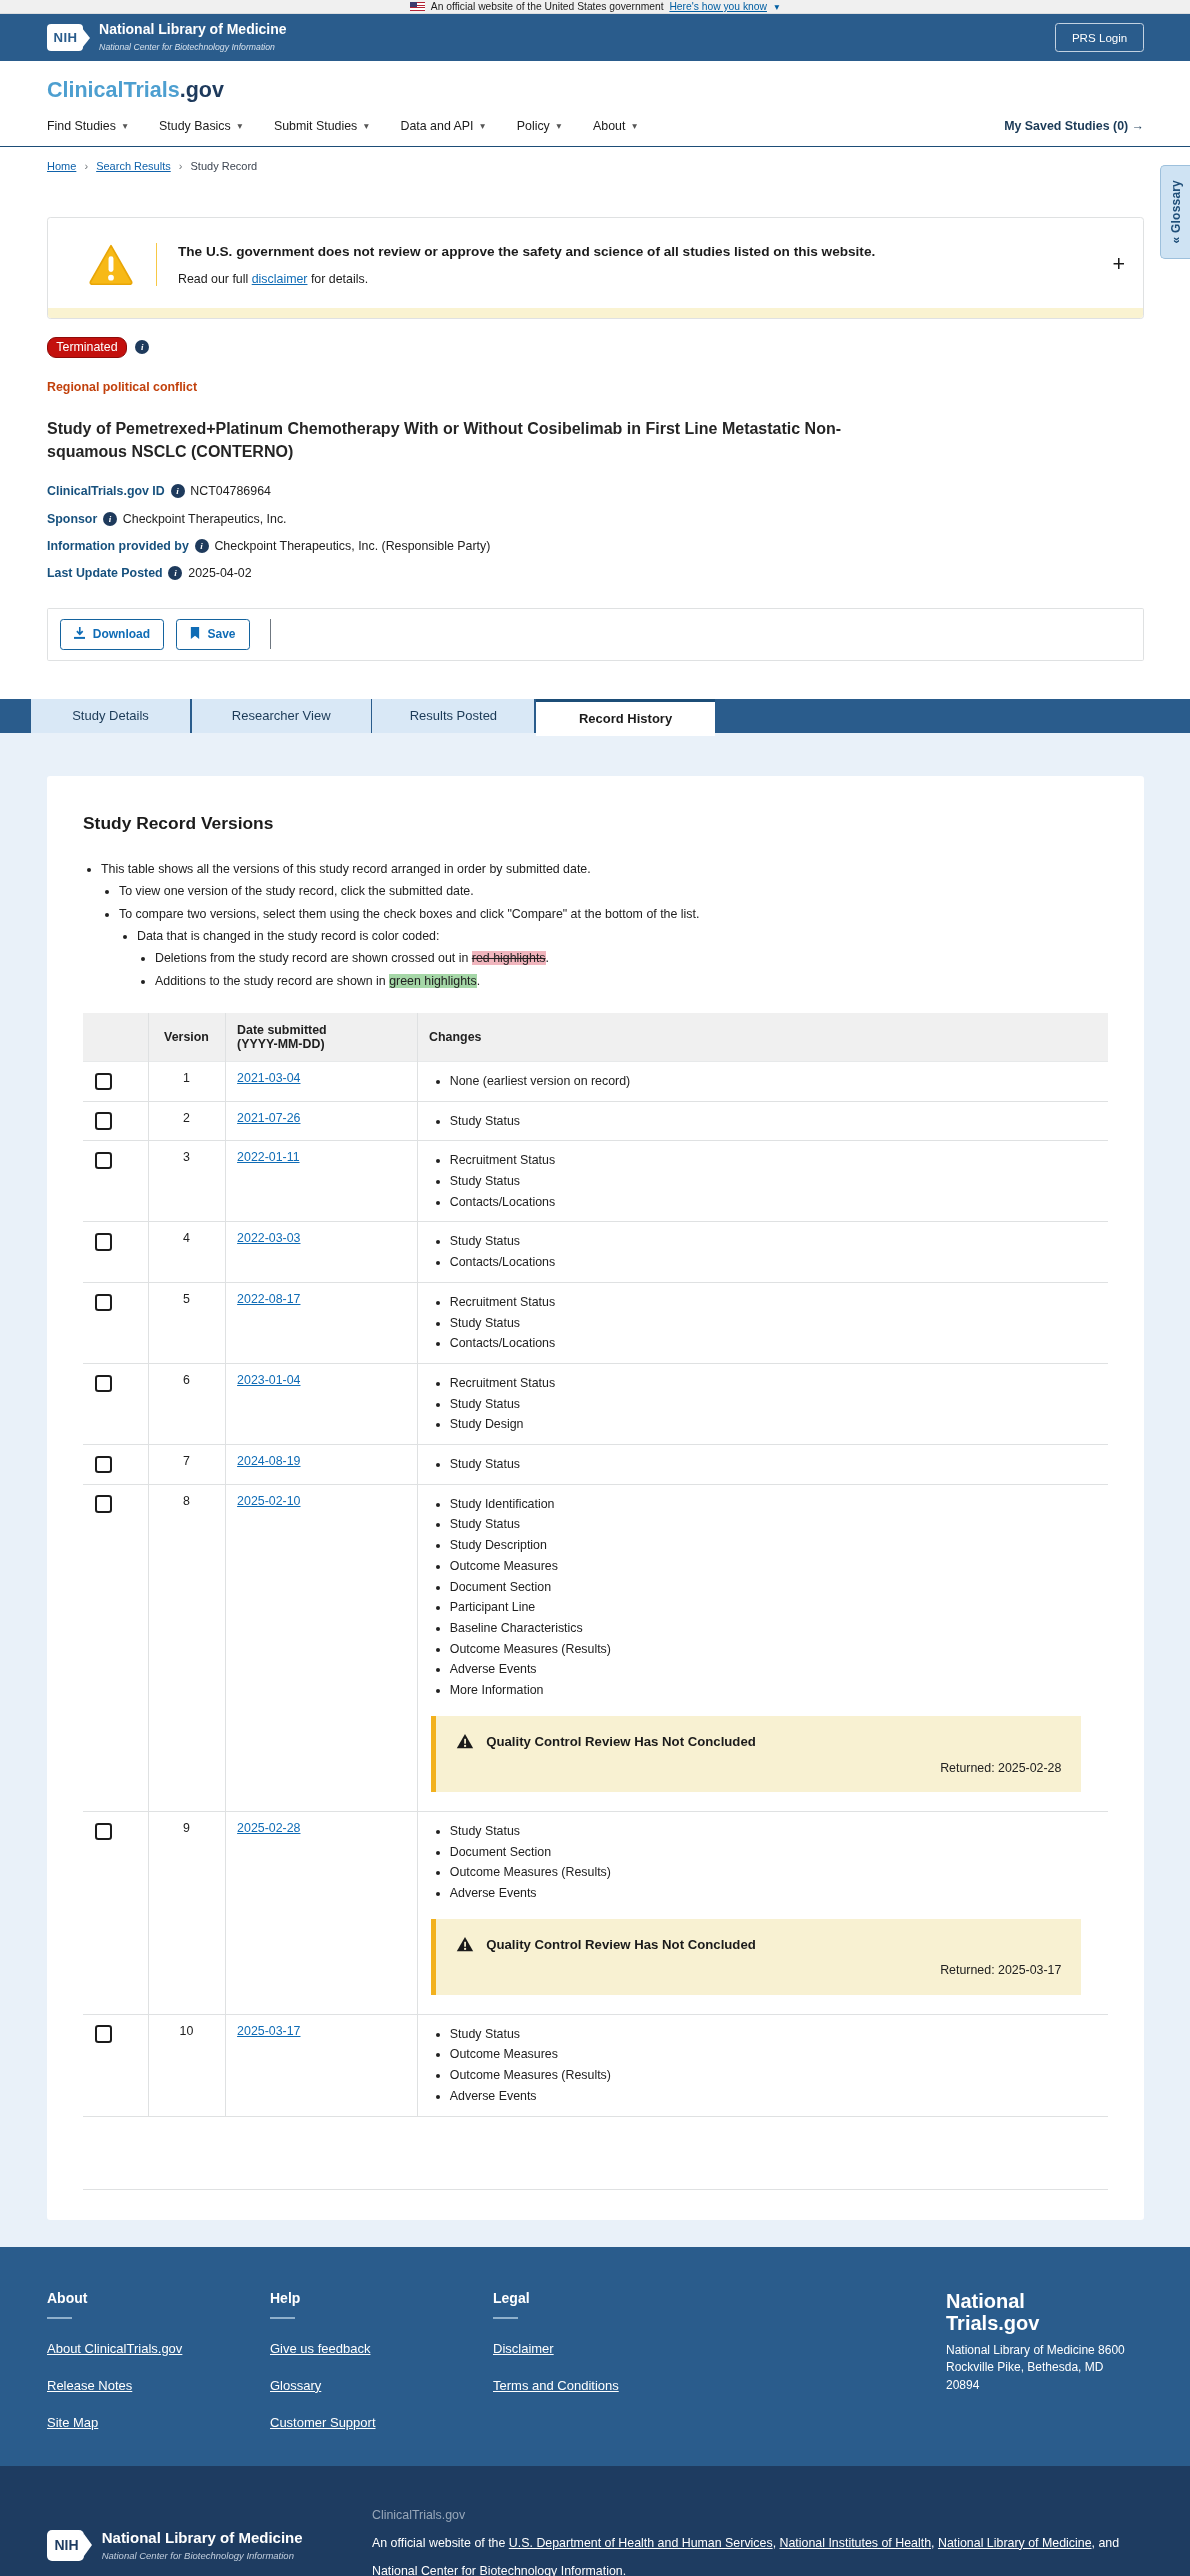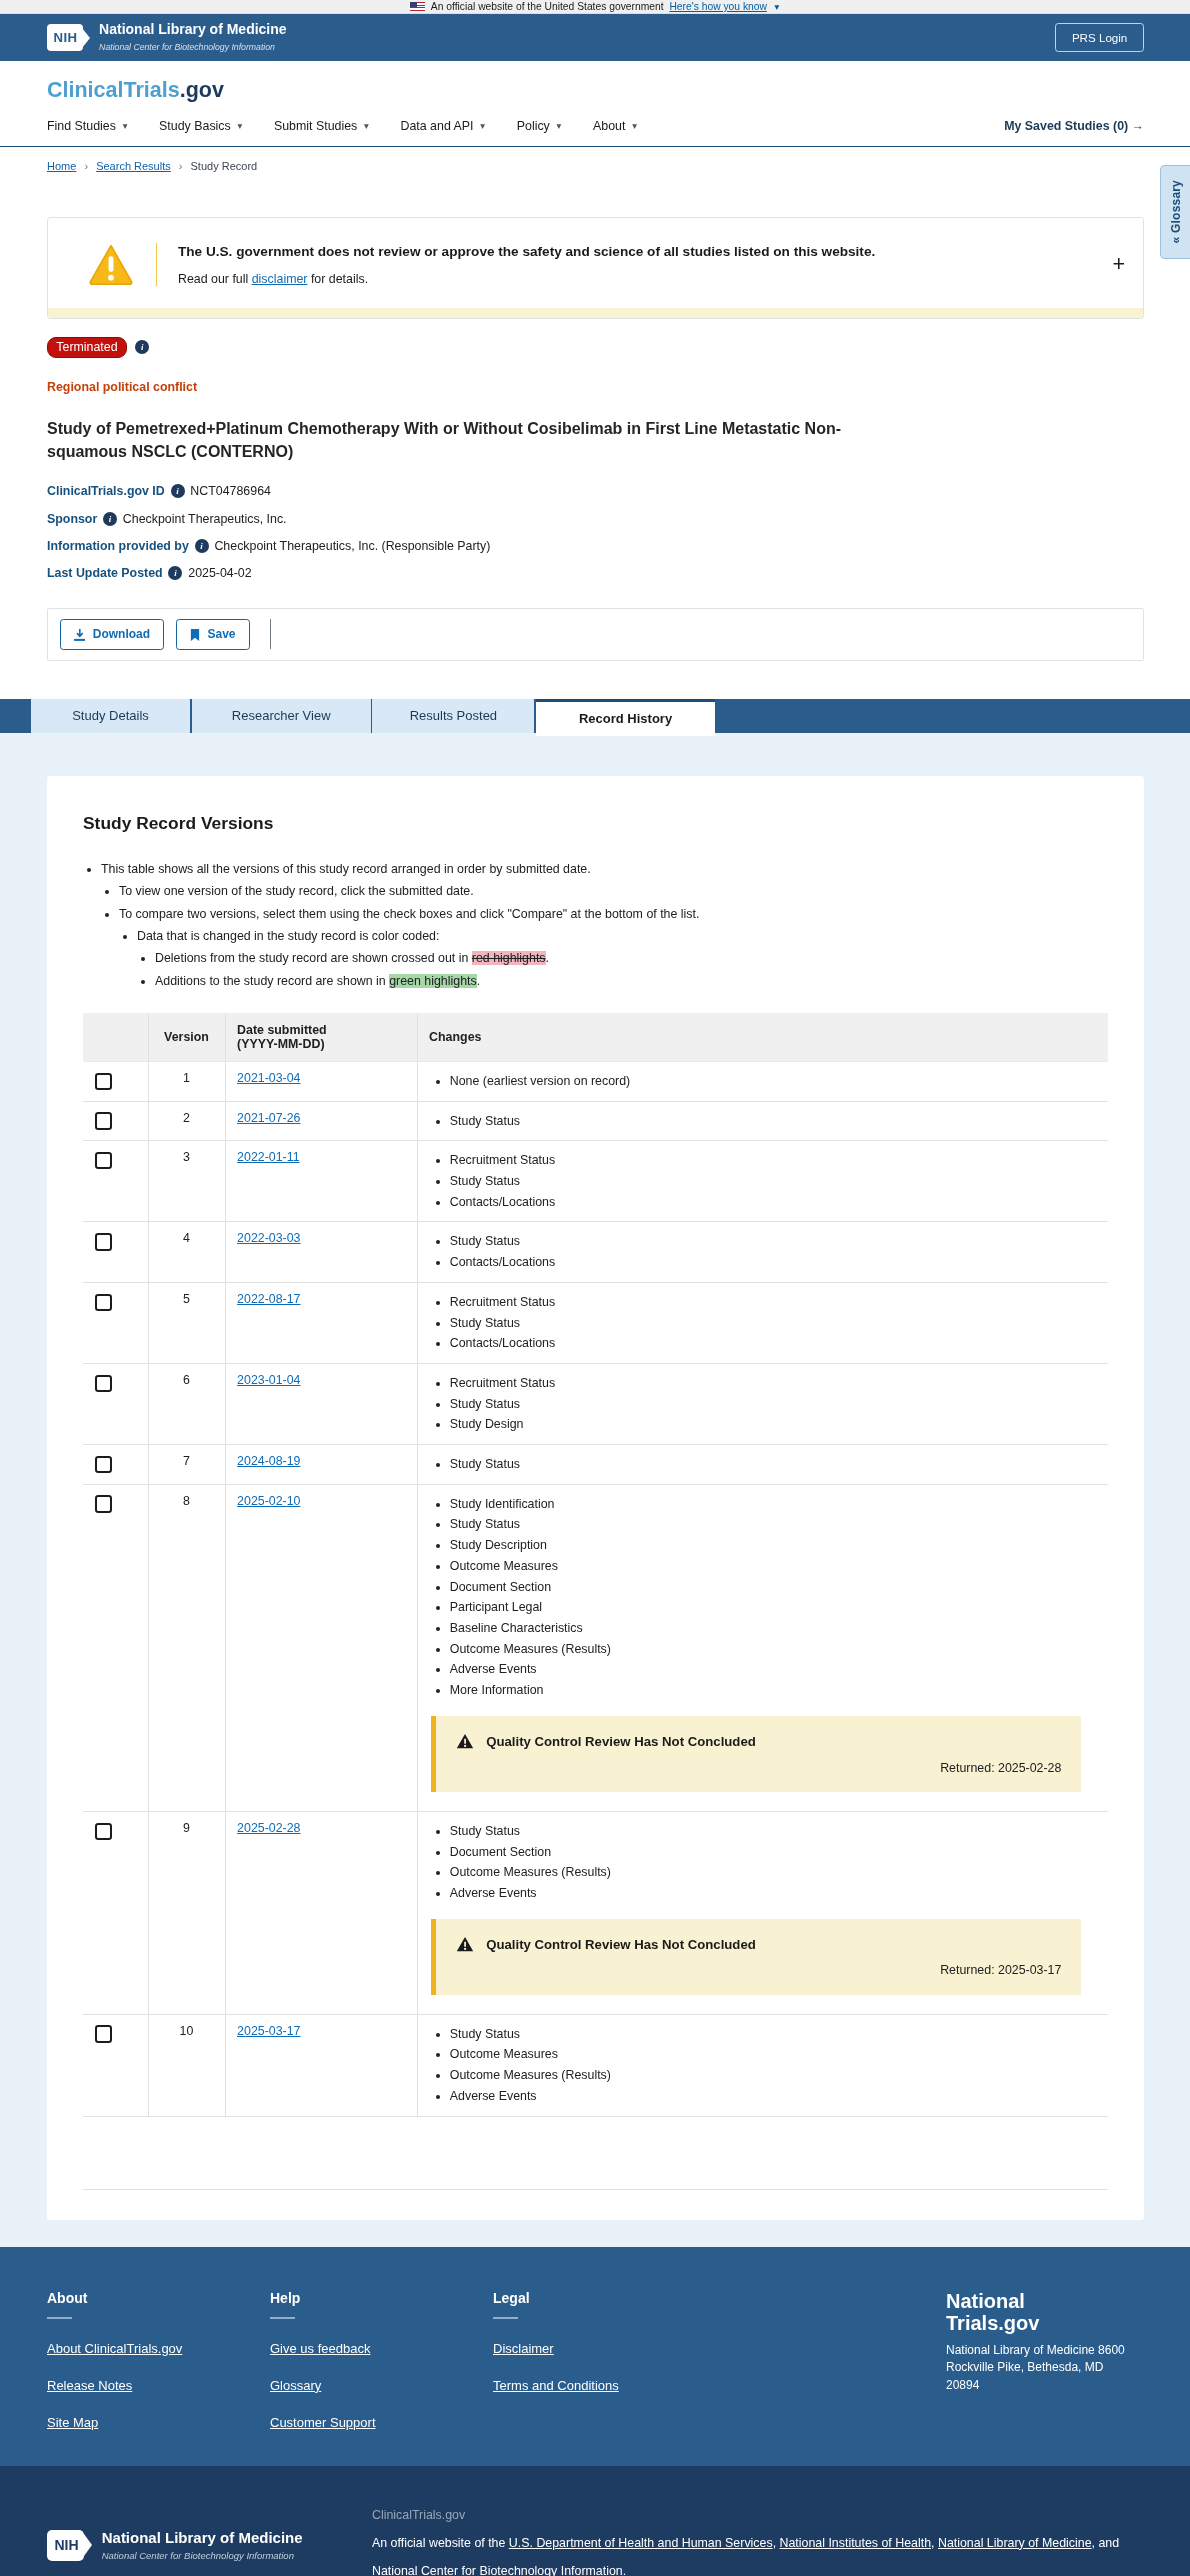--- a/index.html
+++ b/index.html
@@ -80,21 +80,21 @@
   .why-stopped { margin-top:22px; font-size:12.4px; font-weight:bold; color:#c2410c; }
   .study-title { margin-top:23px; font-size:16px; font-weight:bold; line-height:23px; max-width:868px; color:#252525; }
   .info-list { margin-top:21.5px; }
   .info-row { margin-bottom:13.2px; font-size:12.4px; display:flex; align-items:center; gap:5.8px; }
   .info-label { color:#17517e; font-weight:bold; }
   .info-value { color:#212121; }
 
   
   .action-bar { margin-top:28px; border:0.8px solid #dfe1e2; border-radius:1.7px; padding:10px 11.6px;
     display:flex; align-items:center; gap:11.6px; }
-  .act-btn { display:flex; align-items:flex-end; gap:7.4px; border:0.8px solid #14639e; border-radius:3.3px;
+  .act-btn { display:flex; align-items:flex-start; gap:7.4px; border:0.8px solid #14639e; border-radius:3.3px;
     background:#ffffff; color:#0f6cb6; font-size:12px; font-weight:bold; padding:7.4px 13.2px; font-family:inherit; }
   .act-divider { width:0.8px; height:30px; background:#6f7780; margin-left:8.3px; }
 
   
   .tab-bar { margin-top:38px; background:#2a5c8c; height:34px; display:flex; padding-left:31px; }
   .tab { height:34px; display:flex; align-items:center; justify-content:center;
     background:#d9e8f6; color:#1b3a57; font-size:13px; margin-right:1.7px; }
   .tab.t0 { width:159px; } .tab.t1 { width:179px; } .tab.t2 { width:162px; }
   .tab.active { width:179px; background:#ffffff; font-weight:bold; color:#1b1b1b;
     border-top:3.3px solid #1c4d77; height:37px; margin-bottom:-3.3px; position:relative; z-index:2; }
@@ -440,21 +440,21 @@
               </td>
               <td class="cell-ver">8</td>
               <td><a class="date-link">2025-02-10</a></td>
               <td>
                 <ul class="changes-list">
                   <li>Study Identification</li>
                   <li>Study Status</li>
                   <li>Study Description</li>
                   <li>Outcome Measures</li>
                   <li>Document Section</li>
-                  <li>Participant Legal</li>
+                  <li>Participant Line</li>
                   <li>Baseline Characteristics</li>
                   <li>Outcome Measures (Results)</li>
                   <li>Adverse Events</li>
                   <li>More Information</li>
                 </ul>
                 <div class="qc-alert">
                   <div class="qc-head">
                     <span>
                       <svg width="18" height="16.5" viewBox="0 0 22 20">
                         <path d="M11 1 L21 18.5 L1 18.5 Z" fill="#1b1b1b"></path>

